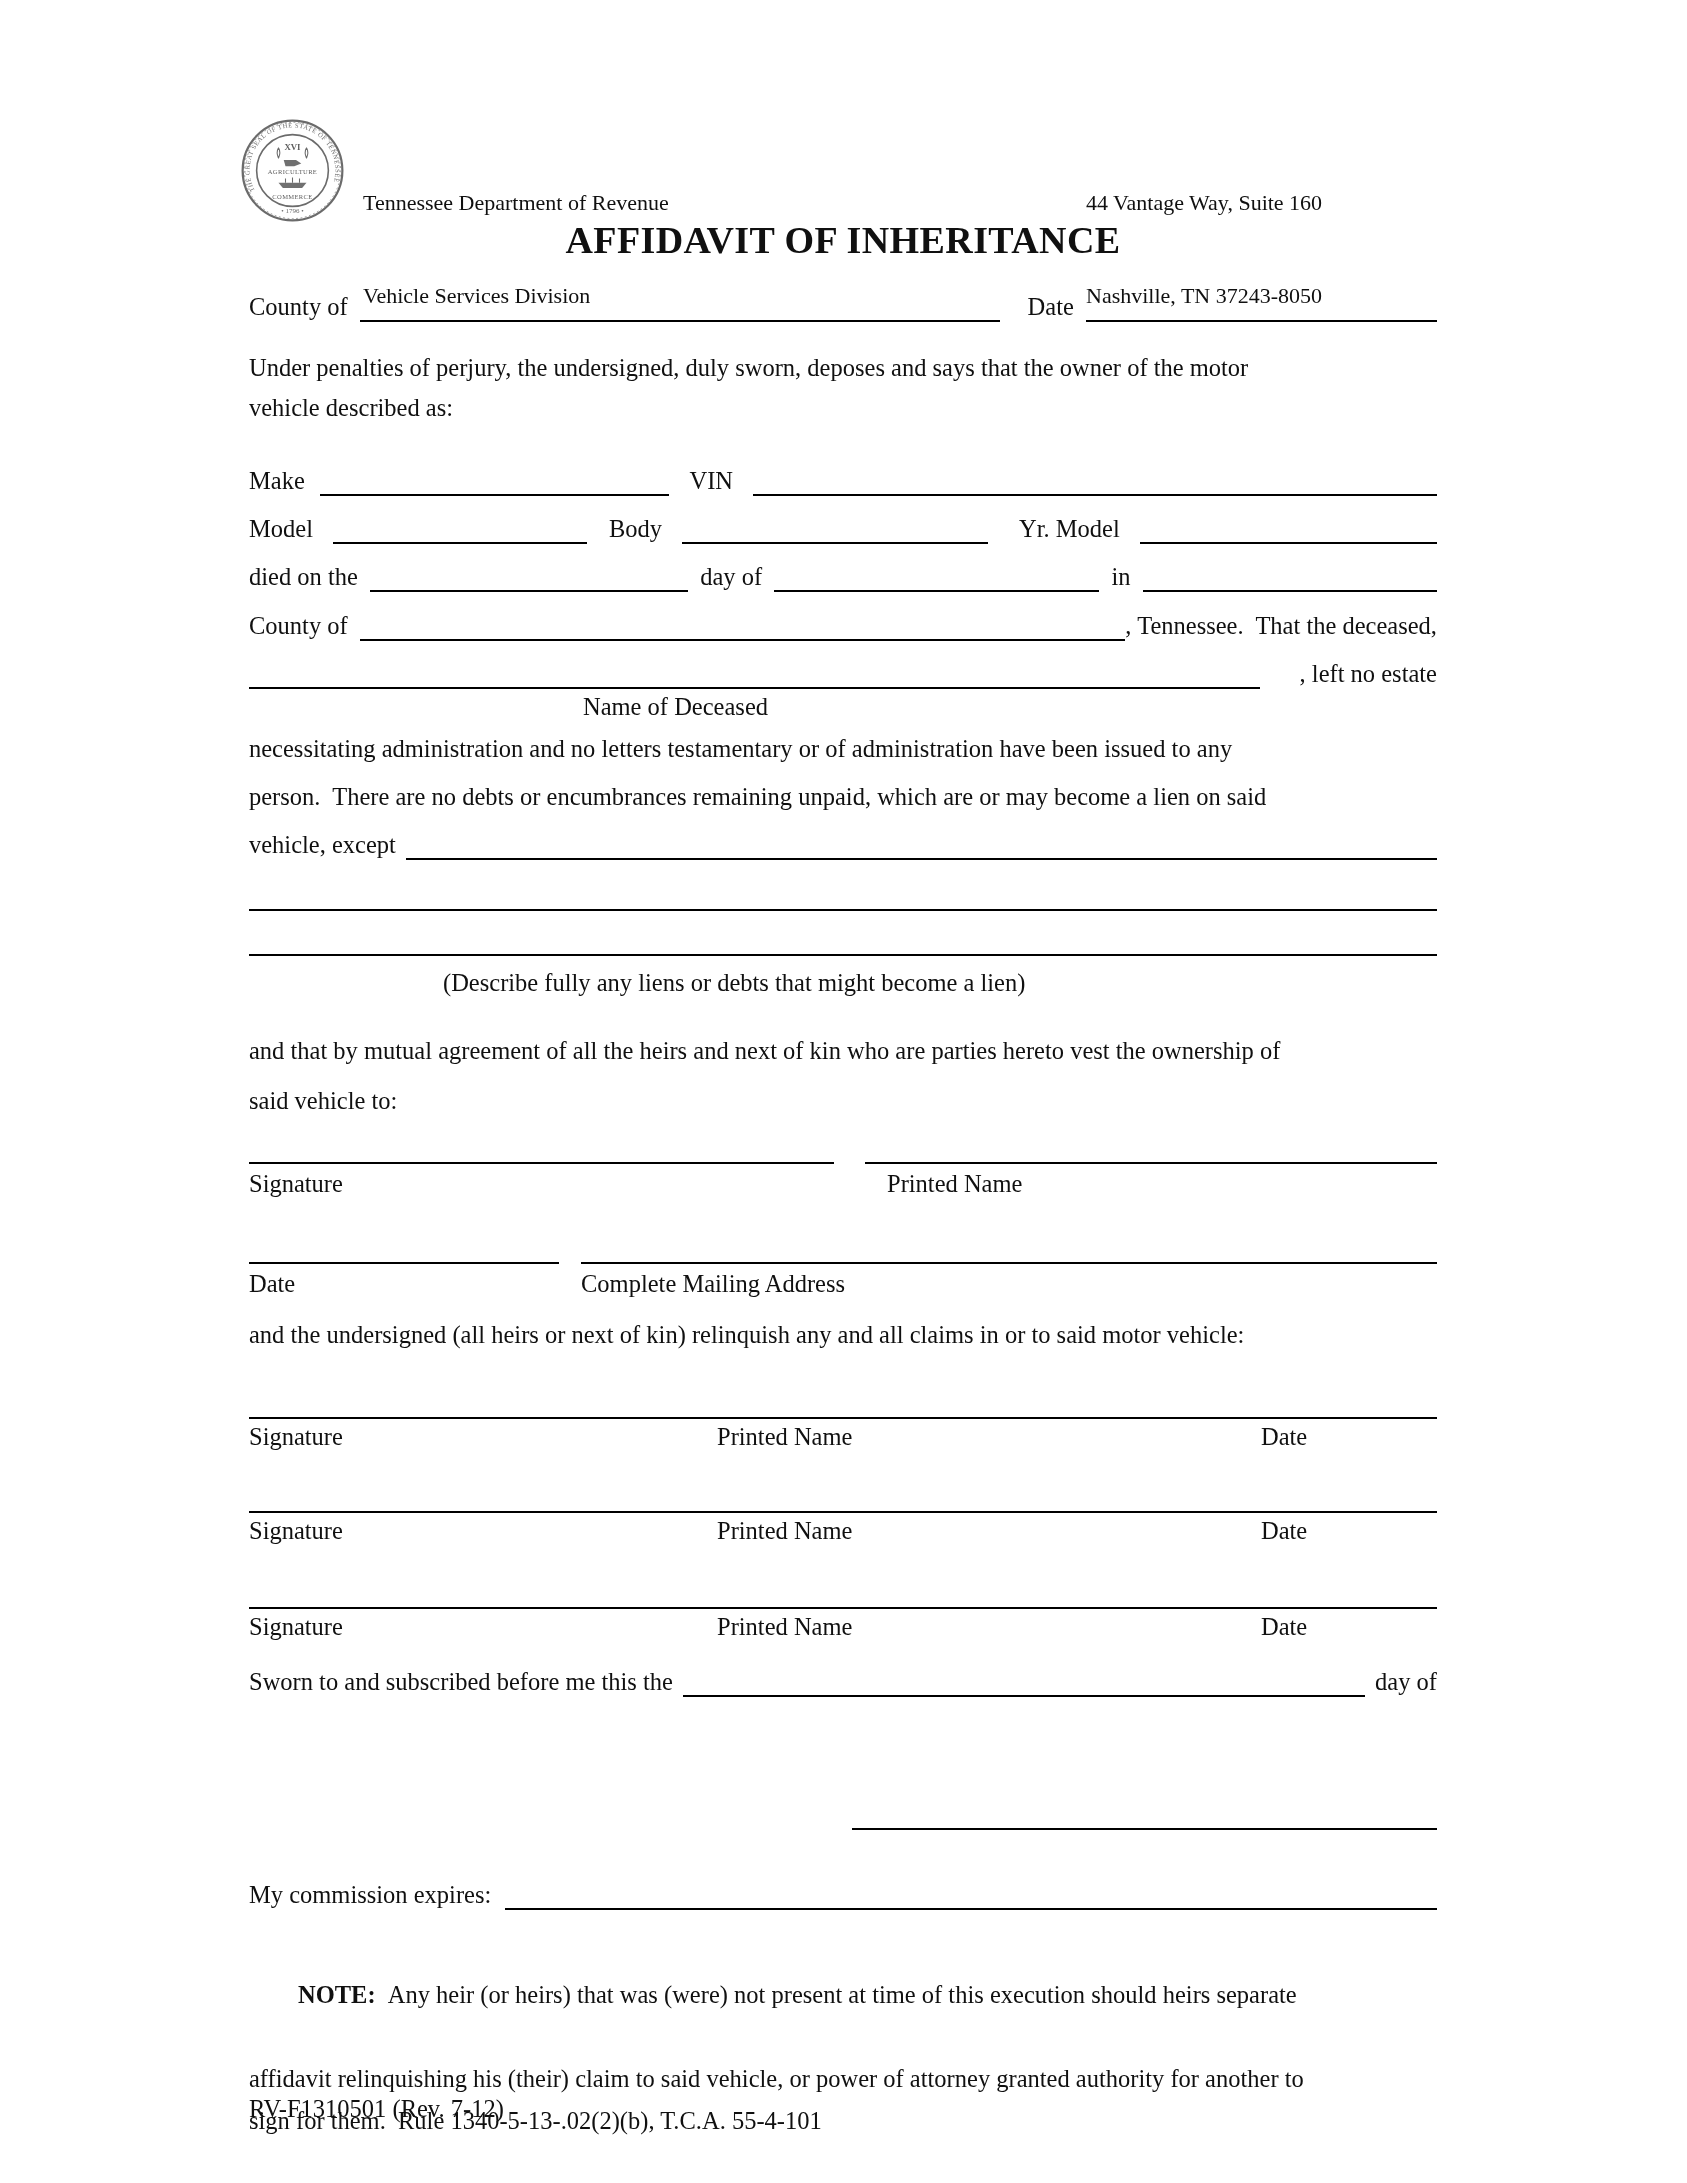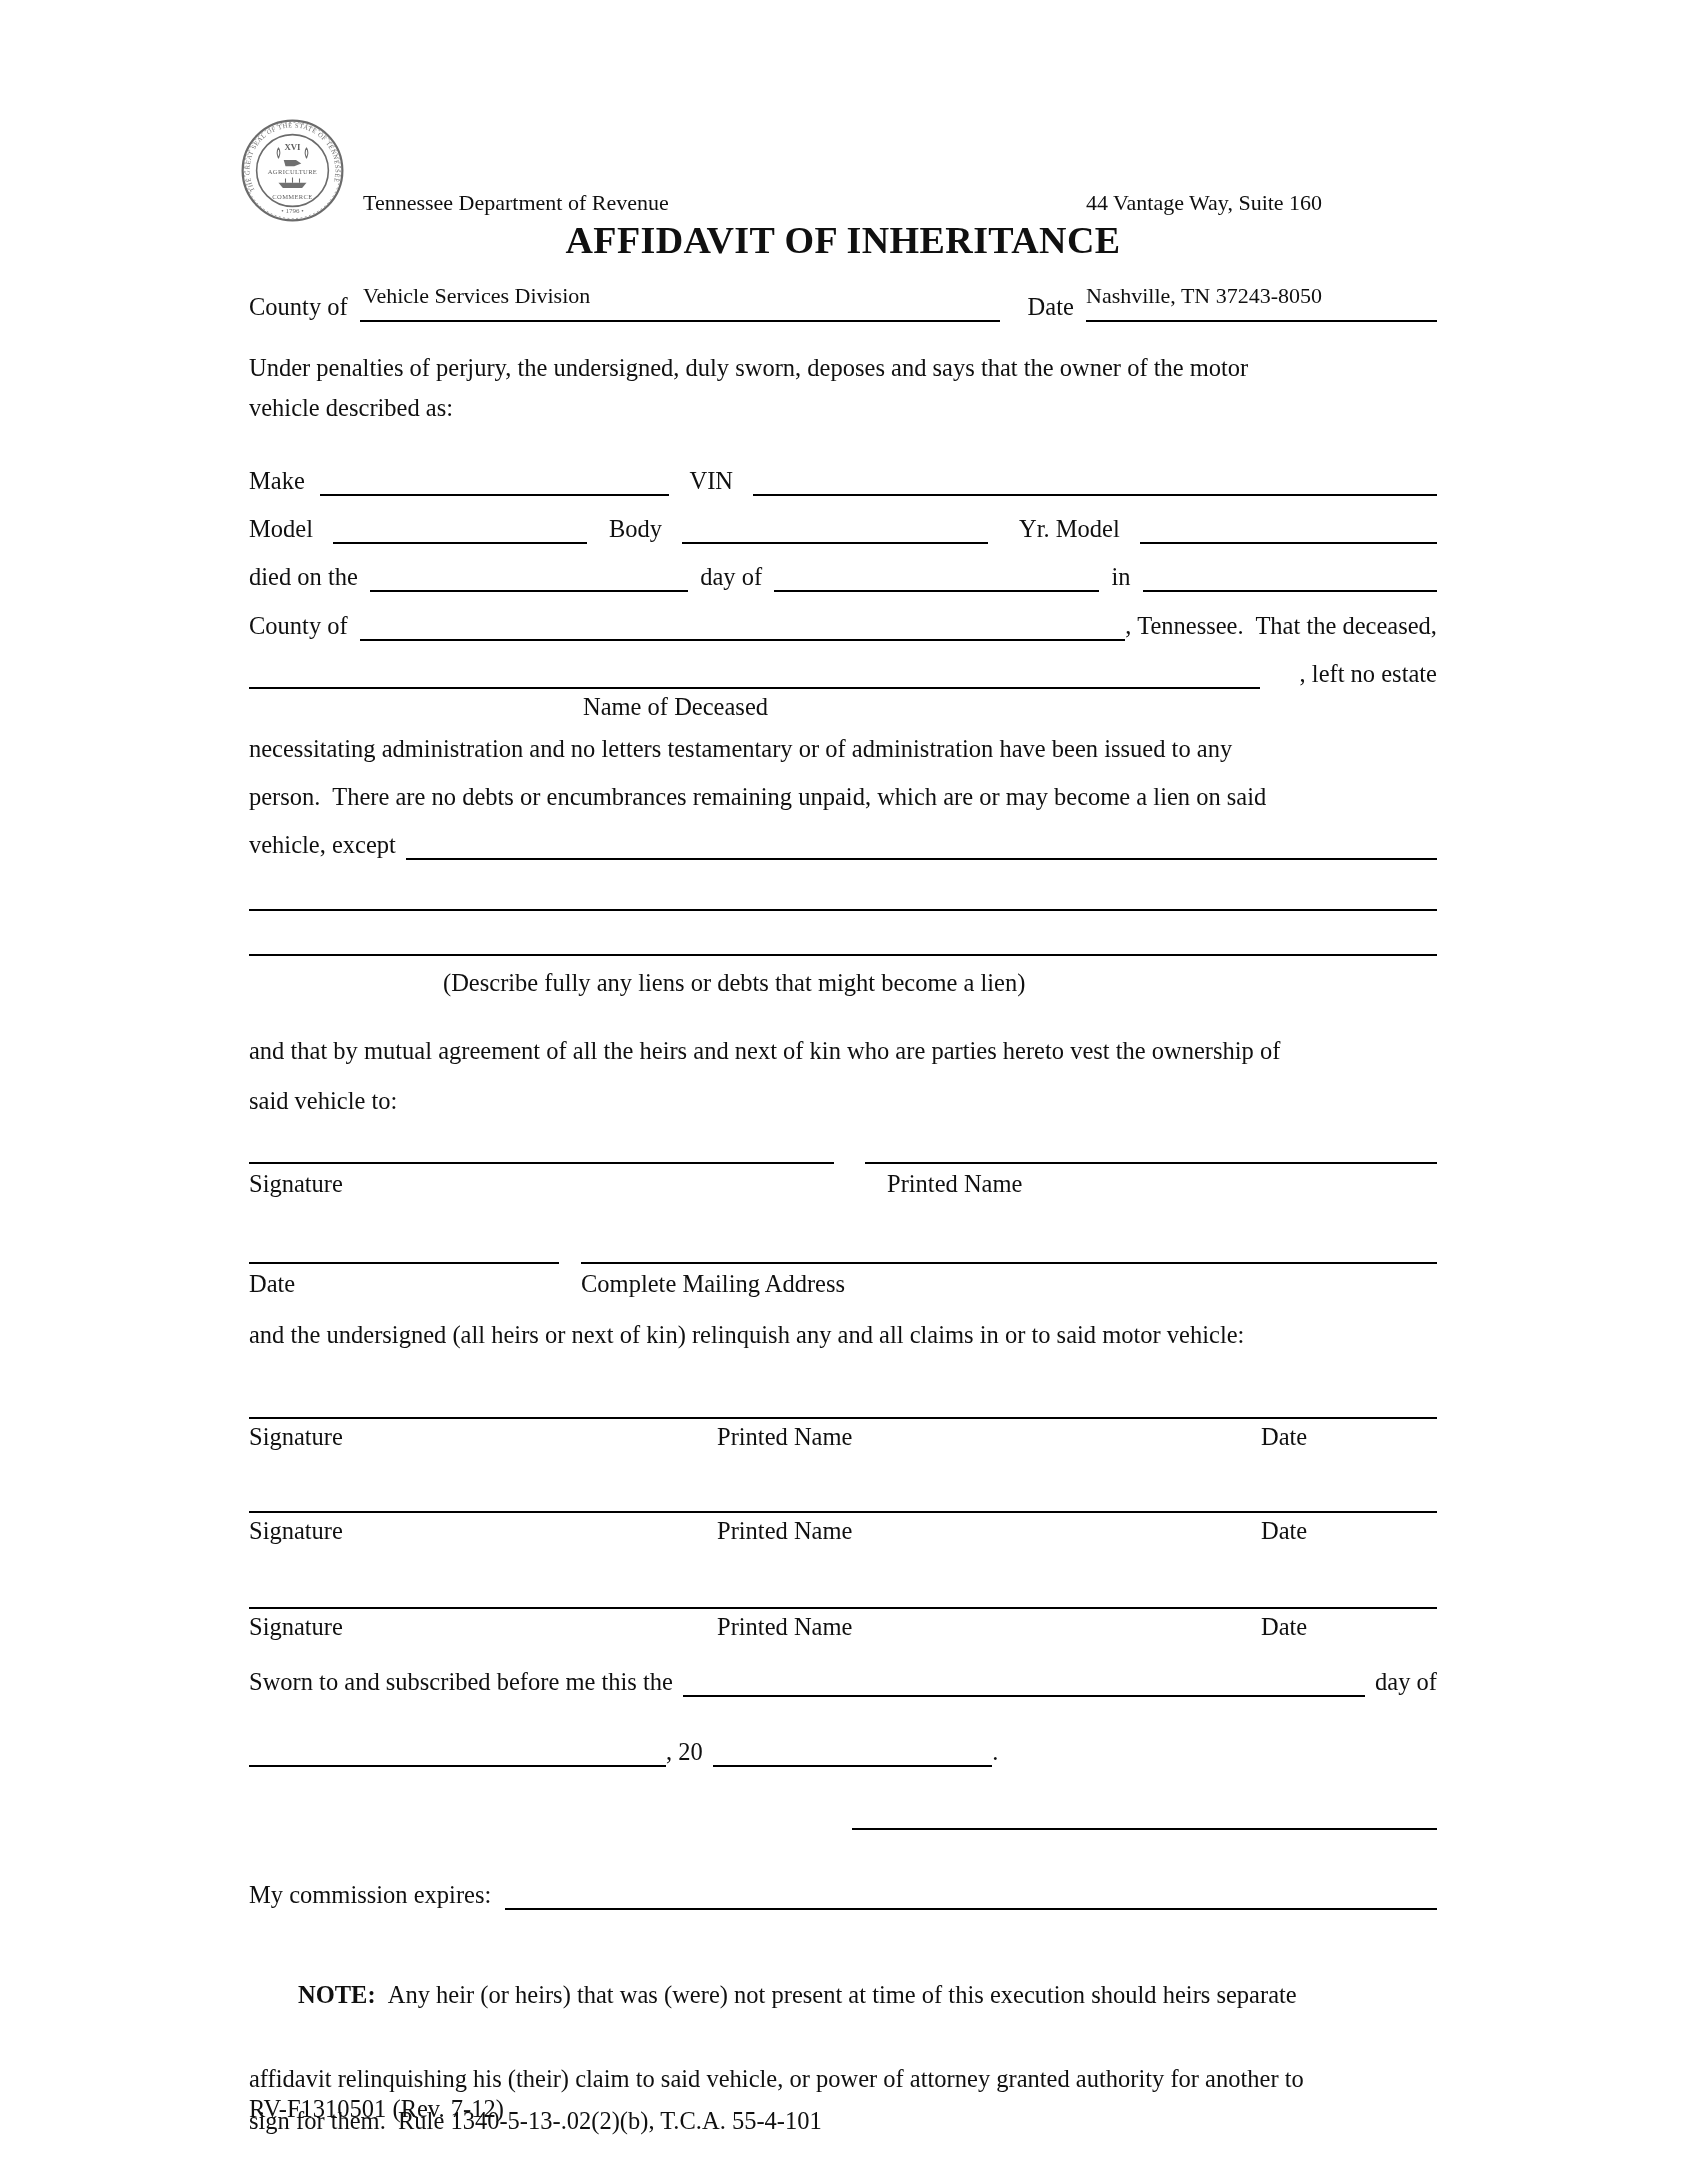--- a/index.html
+++ b/index.html
@@ -191,26 +191,20 @@
       <span style="left:468px;">Printed Name</span>
       <span style="left:1012px;">Date</span>
     </div>
 
     <div class="row" style="top:1667px;">
       <span class="t">Sworn to and subscribed before me this the</span>
       <span class="blank fill ml12" style="margin-right:10.5px;"></span>
       <span class="t">day of</span>
     </div>
 
-    <div class="row" style="top:1737px;">
-      <span class="blank w478"></span>
-      <span class="t">, 20</span>
-      <span class="blank w320 ml12"></span>
-      <span class="t">.</span>
-    </div>
 
     <div class="notaryblk">
       <div class="nline"></div>
     </div>
 
     <div class="row" style="top:1880px;">
       <span class="t">My commission expires:</span>
       <span class="blank fill ml16"></span>
     </div>
 

